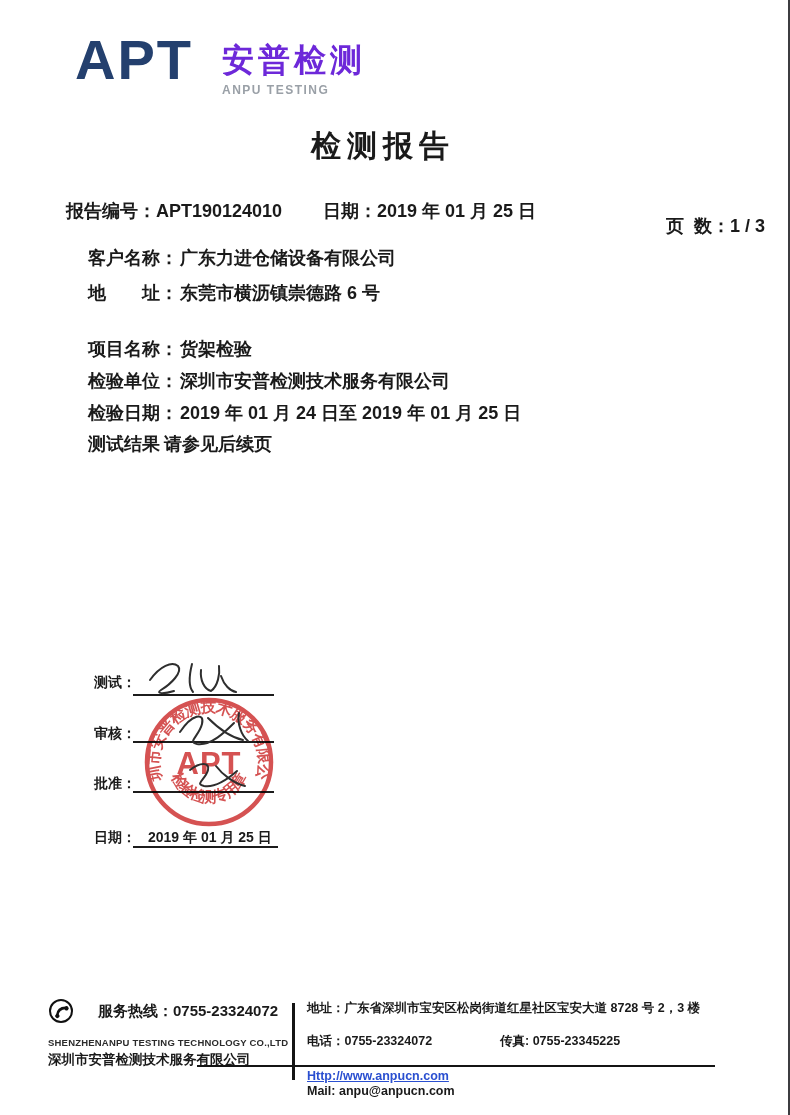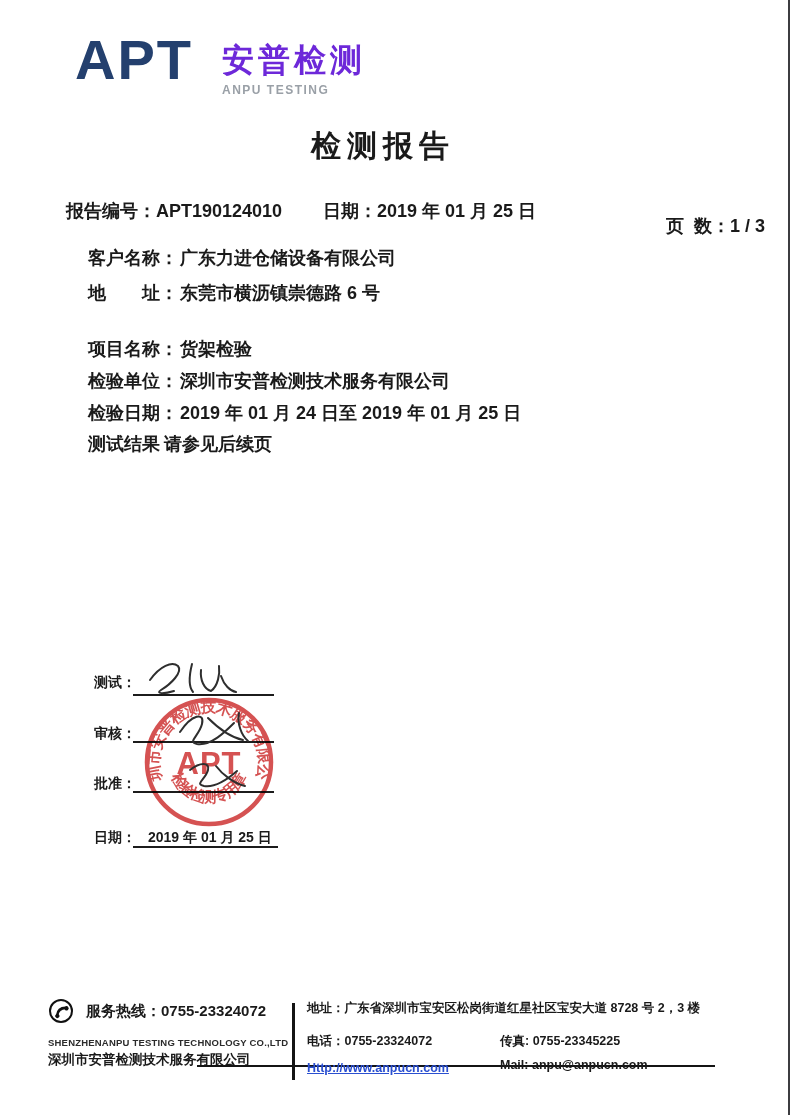--- a/index.html
+++ b/index.html
@@ -100,21 +100,21 @@
       <path d="M150 680 C160 666 172 661 178 666 C183 672 171 684 161 690 C155 694 164 694 174 691"></path>
       <path d="M192 664 C189 676 188 686 193 692 M201 670 C200 680 204 689 211 691 C218 686 220 674 219 666 M221 676 C224 685 230 691 236 692"></path>
       <path d="M180 732 C192 714 205 712 202 724 C199 736 187 742 197 744 C211 746 225 732 234 723"></path>
       <path d="M208 718 C216 726 229 737 243 740 M239 713 C237 723 241 735 248 741"></path>
       <path d="M190 770 C200 762 210 762 208 770 C206 779 194 784 204 786 C216 788 229 778 237 771"></path>
       <path d="M216 766 C222 774 233 783 245 786"></path>
     </g>
   </svg>
 
   <div class="abs" style="left:48px;top:998px;">
-    <div style="display:flex;align-items:center;gap:12px;">
+    <div style="display:flex;align-items:center;gap:24px;">
       <svg width="26" height="26" viewBox="0 0 26 26">
         <circle cx="13" cy="13" r="11" fill="none" stroke="#111" stroke-width="2"></circle>
         <g transform="rotate(-40 13 13)">
           <path d="M7 14 Q13 8.5 19 14" fill="none" stroke="#111" stroke-width="2.6" stroke-linecap="round"></path>
           <circle cx="7" cy="14.5" r="2.1" fill="#111"></circle>
           <circle cx="19" cy="14.5" r="2.1" fill="#111"></circle>
         </g>
       </svg>
       <div class="f-hot"><span>服务热线：</span><span>0755-23324072</span></div>
     </div>
@@ -124,19 +124,19 @@
 
   <div class="vdiv" style="left:292px;top:1003px;width:2.5px;height:77px;"></div>
   <div class="hline" style="left:197px;top:1065px;width:518px;height:2px;"></div>
 
   <div class="abs" style="left:307px;top:1000px;">
     <div class="f-r"><span>地址：</span><span>广东省深圳市宝安区松岗街道红星社区宝安大道 8728 号 2，3 楼</span></div>
     <div style="margin-top:16px;display:flex;">
       <div class="f-r" style="width:193px;"><span>电话：</span><span>0755-23324072</span></div>
       <div class="f-r"><span>传真: </span><span>0755-23345225</span></div>
     </div>
-    <div style="margin-top:8px;display:flex;">
+    <div style="margin-top:16px;display:flex;flex-direction:column;">
       <div style="width:193px;"><span class="f-link">Http://www.anpucn.com</span></div>
       <div class="f-r"><span>Mail: </span><span>anpu@anpucn.com</span></div>
     </div>
   </div>
 
 </div>
 
 </body></html>

